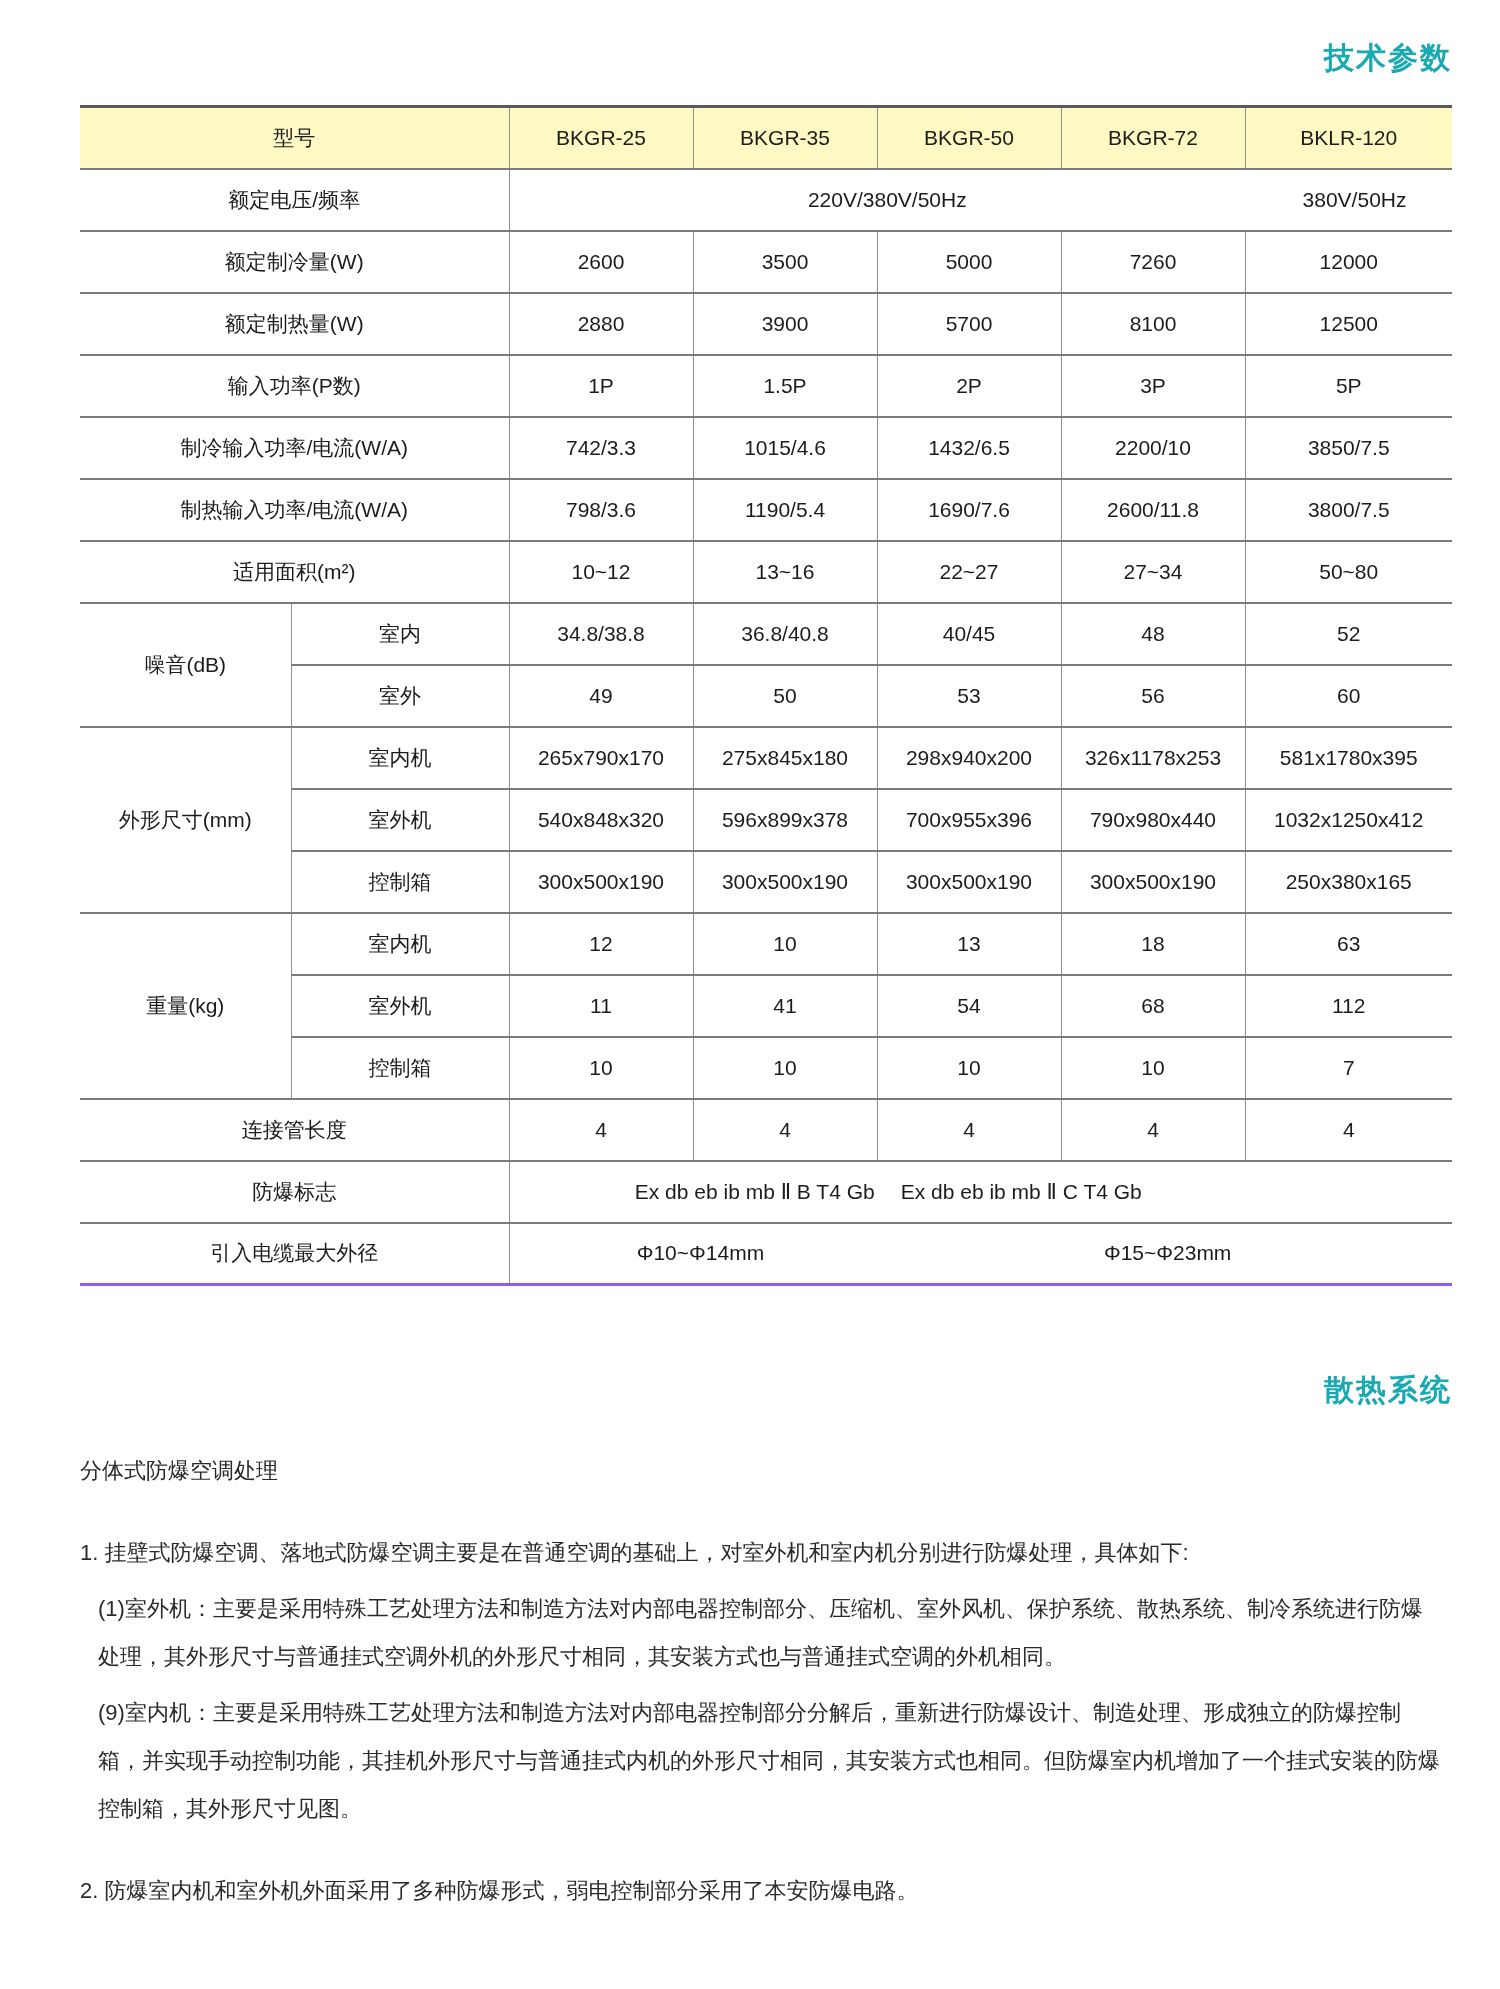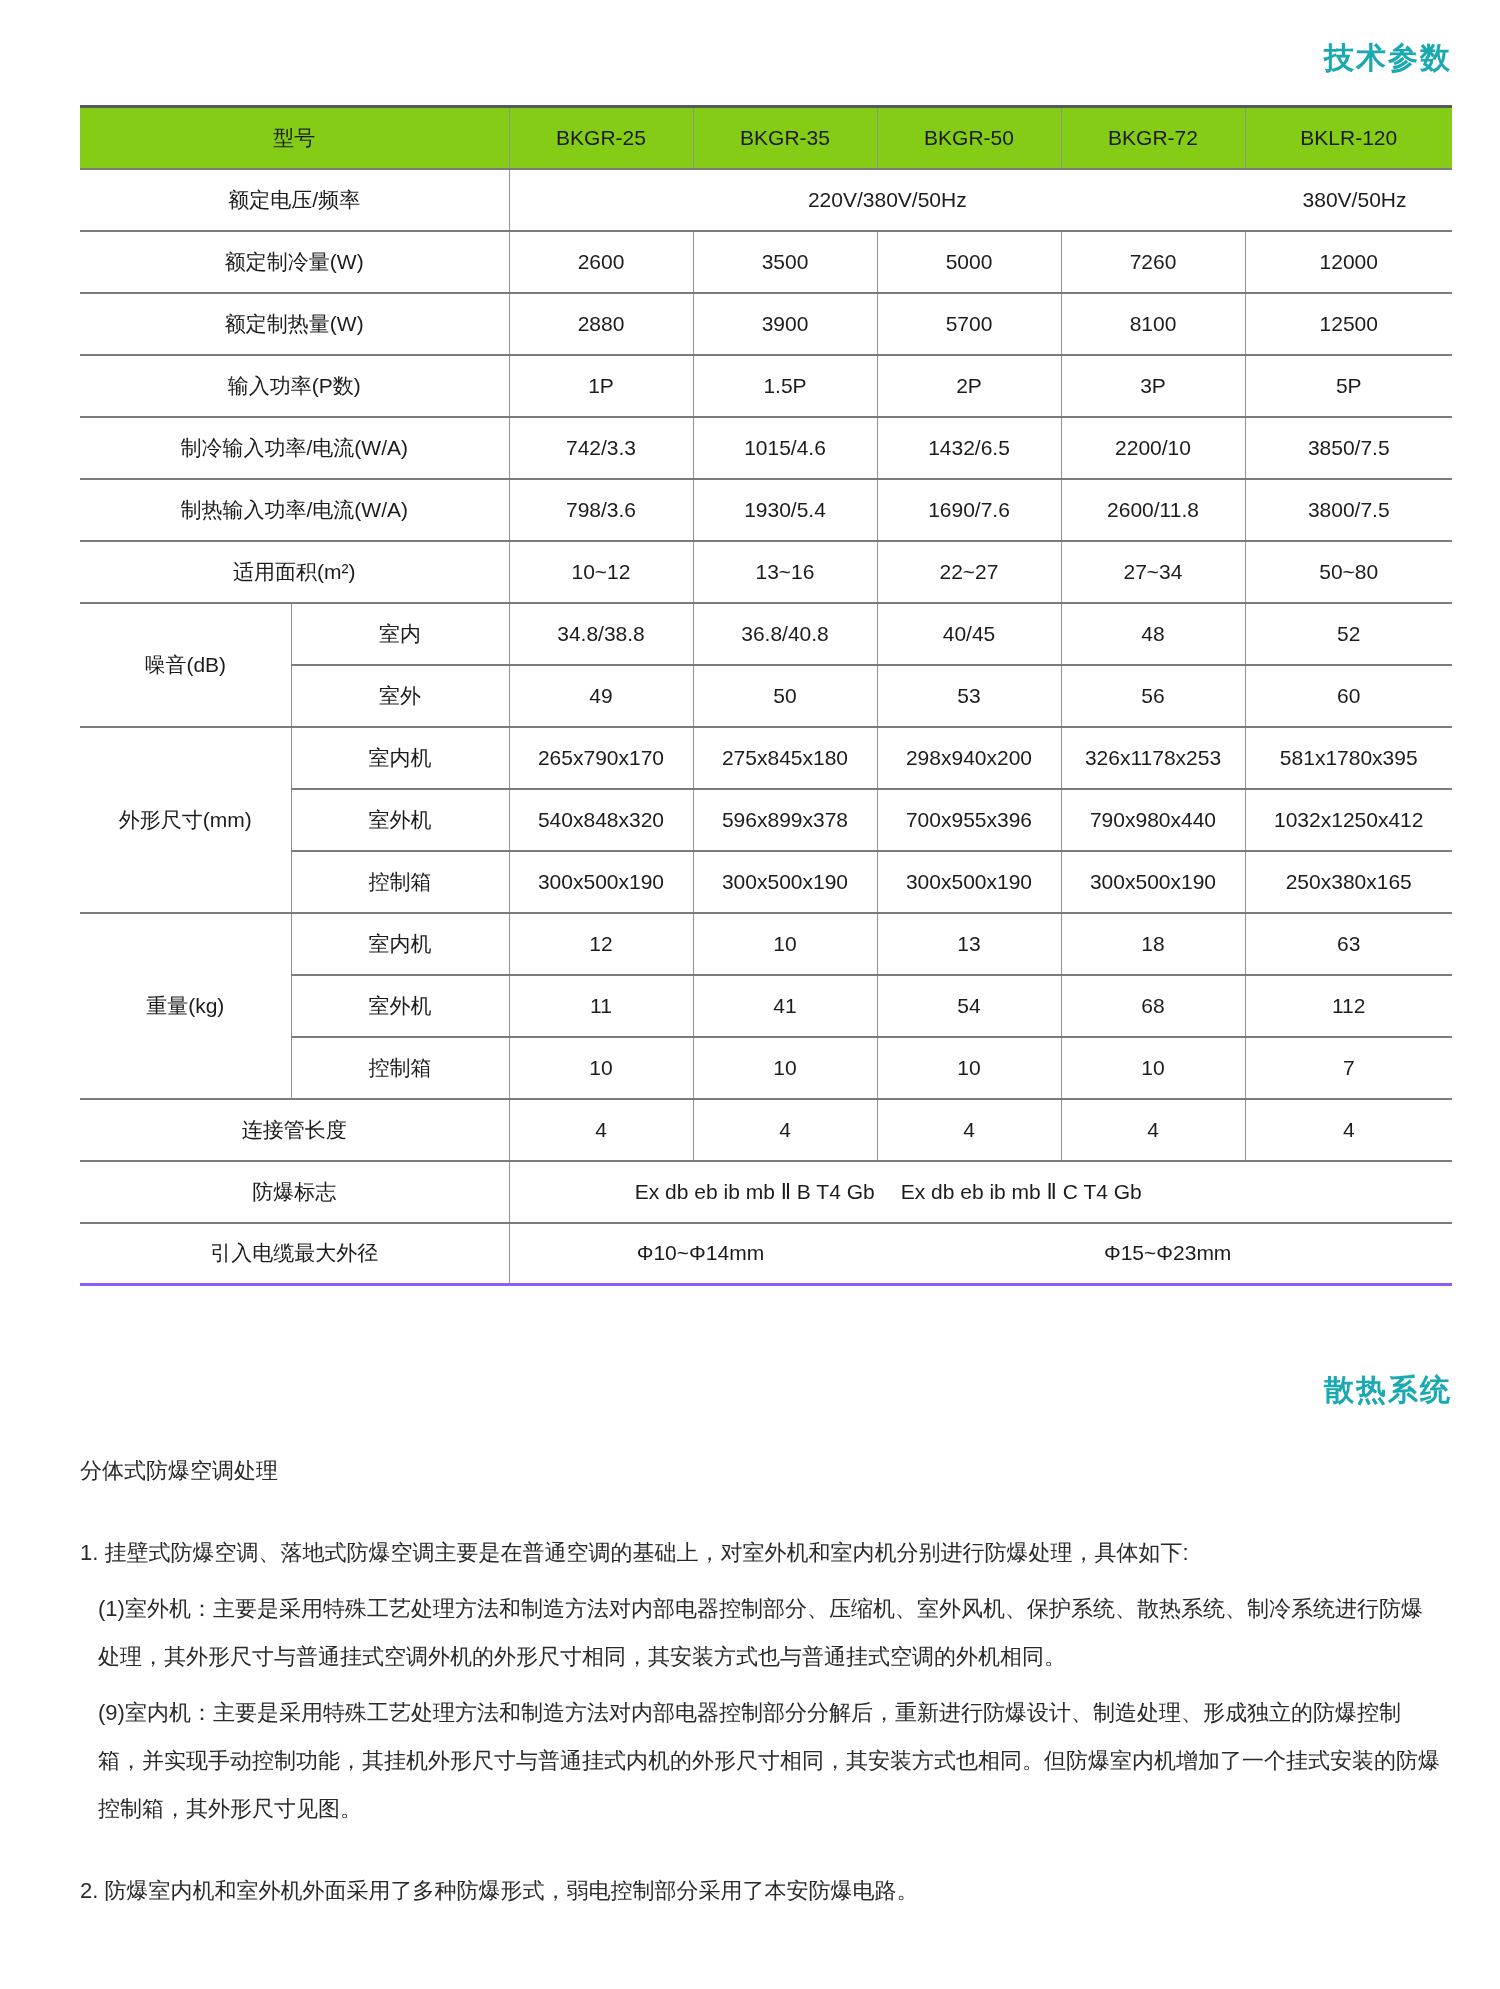--- a/index.html
+++ b/index.html
@@ -14,21 +14,21 @@
   table.spec tr{height:62px;}
   table.spec td{
     border-left:1px solid #909090;border-right:1px solid #909090;
     border-top:2px solid #7b7b7b;border-bottom:2px solid #7b7b7b;
     text-align:center;vertical-align:middle;
     font-size:21px;color:#1c1c1c;padding:0 4px;
     overflow:hidden;
   }
   table.spec td:first-child{border-left:none;}
   table.spec td:last-child{border-right:none;}
-  tr.head td{background:#84cc16;border-top:3px solid #565a5a;}
+  tr.head td{background:#fef9c3;border-top:3px solid #565a5a;}
   tr.lastrow td{border-bottom:3px solid #8b5cf6;}
 
   td.merged{padding:0;}
   .vgrid,.cgrid{display:grid;grid-template-columns:repeat(5,1fr);align-items:center;width:100%;}
   .vl{grid-column:1/5;} .vr{grid-column:5/6;}
   .cl{grid-column:1/3;} .cr{grid-column:3/6;}
   .expair{display:flex;justify-content:center;align-items:center;gap:26px;padding-right:185px;}
 
   .body-text{font-size:22px;color:#2a2a2a;line-height:48px;}
   #treat-sub{margin-top:36px;}
@@ -105,21 +105,21 @@
       <td>742/3.3</td>
       <td>1015/4.6</td>
       <td>1432/6.5</td>
       <td>2200/10</td>
       <td>3850/7.5</td>
     </tr>
 
     <tr>
       <td colspan="2">制热输入功率/电流(W/A)</td>
       <td>798/3.6</td>
-      <td>1930/5.4</td>
+      <td>1190/5.4</td>
       <td>1690/7.6</td>
       <td>2600/11.8</td>
       <td>3800/7.5</td>
     </tr>
 
     <tr>
       <td colspan="2">适用面积(m²)</td>
       <td>10~12</td>
       <td>13~16</td>
       <td>22~27</td>

